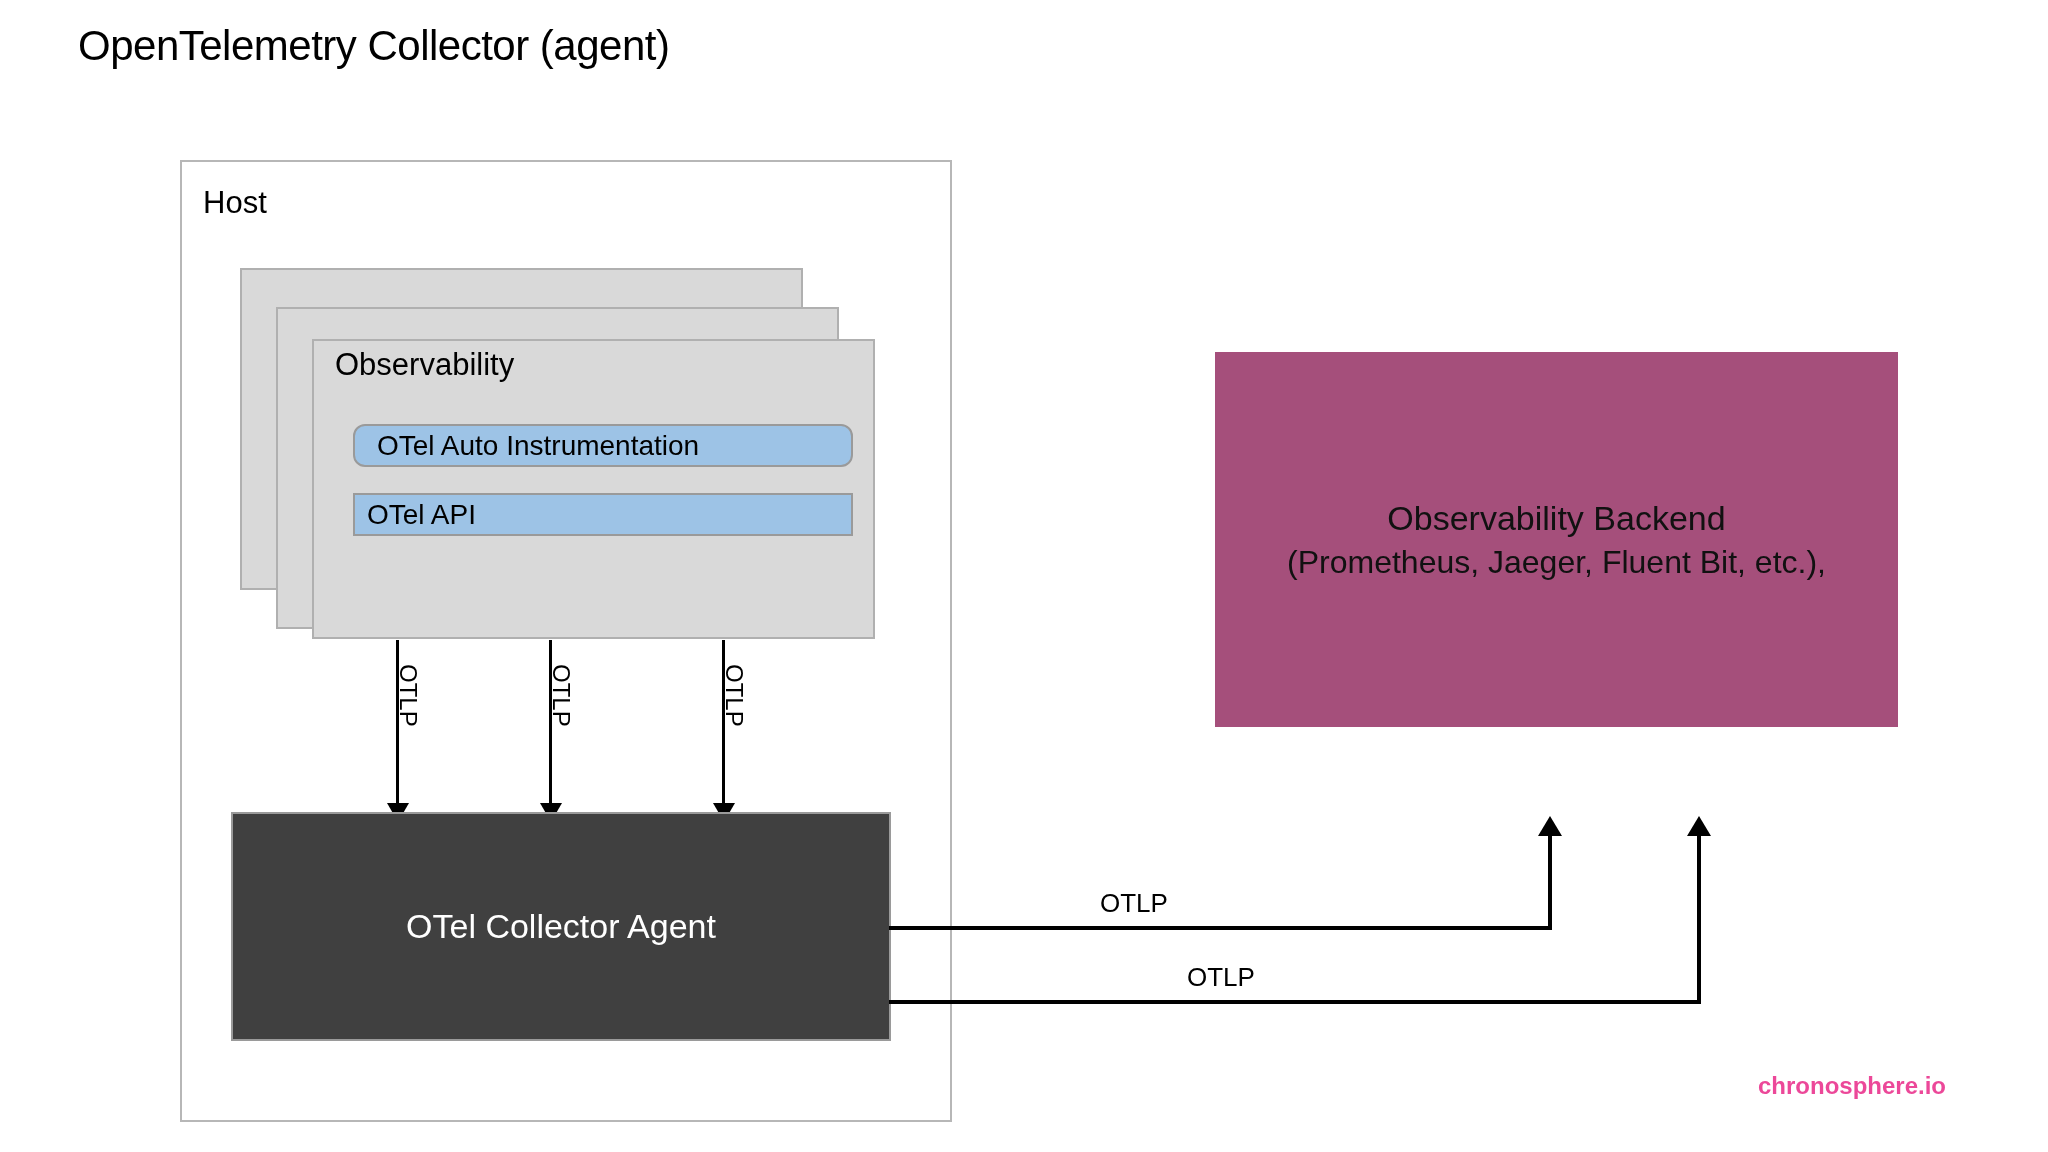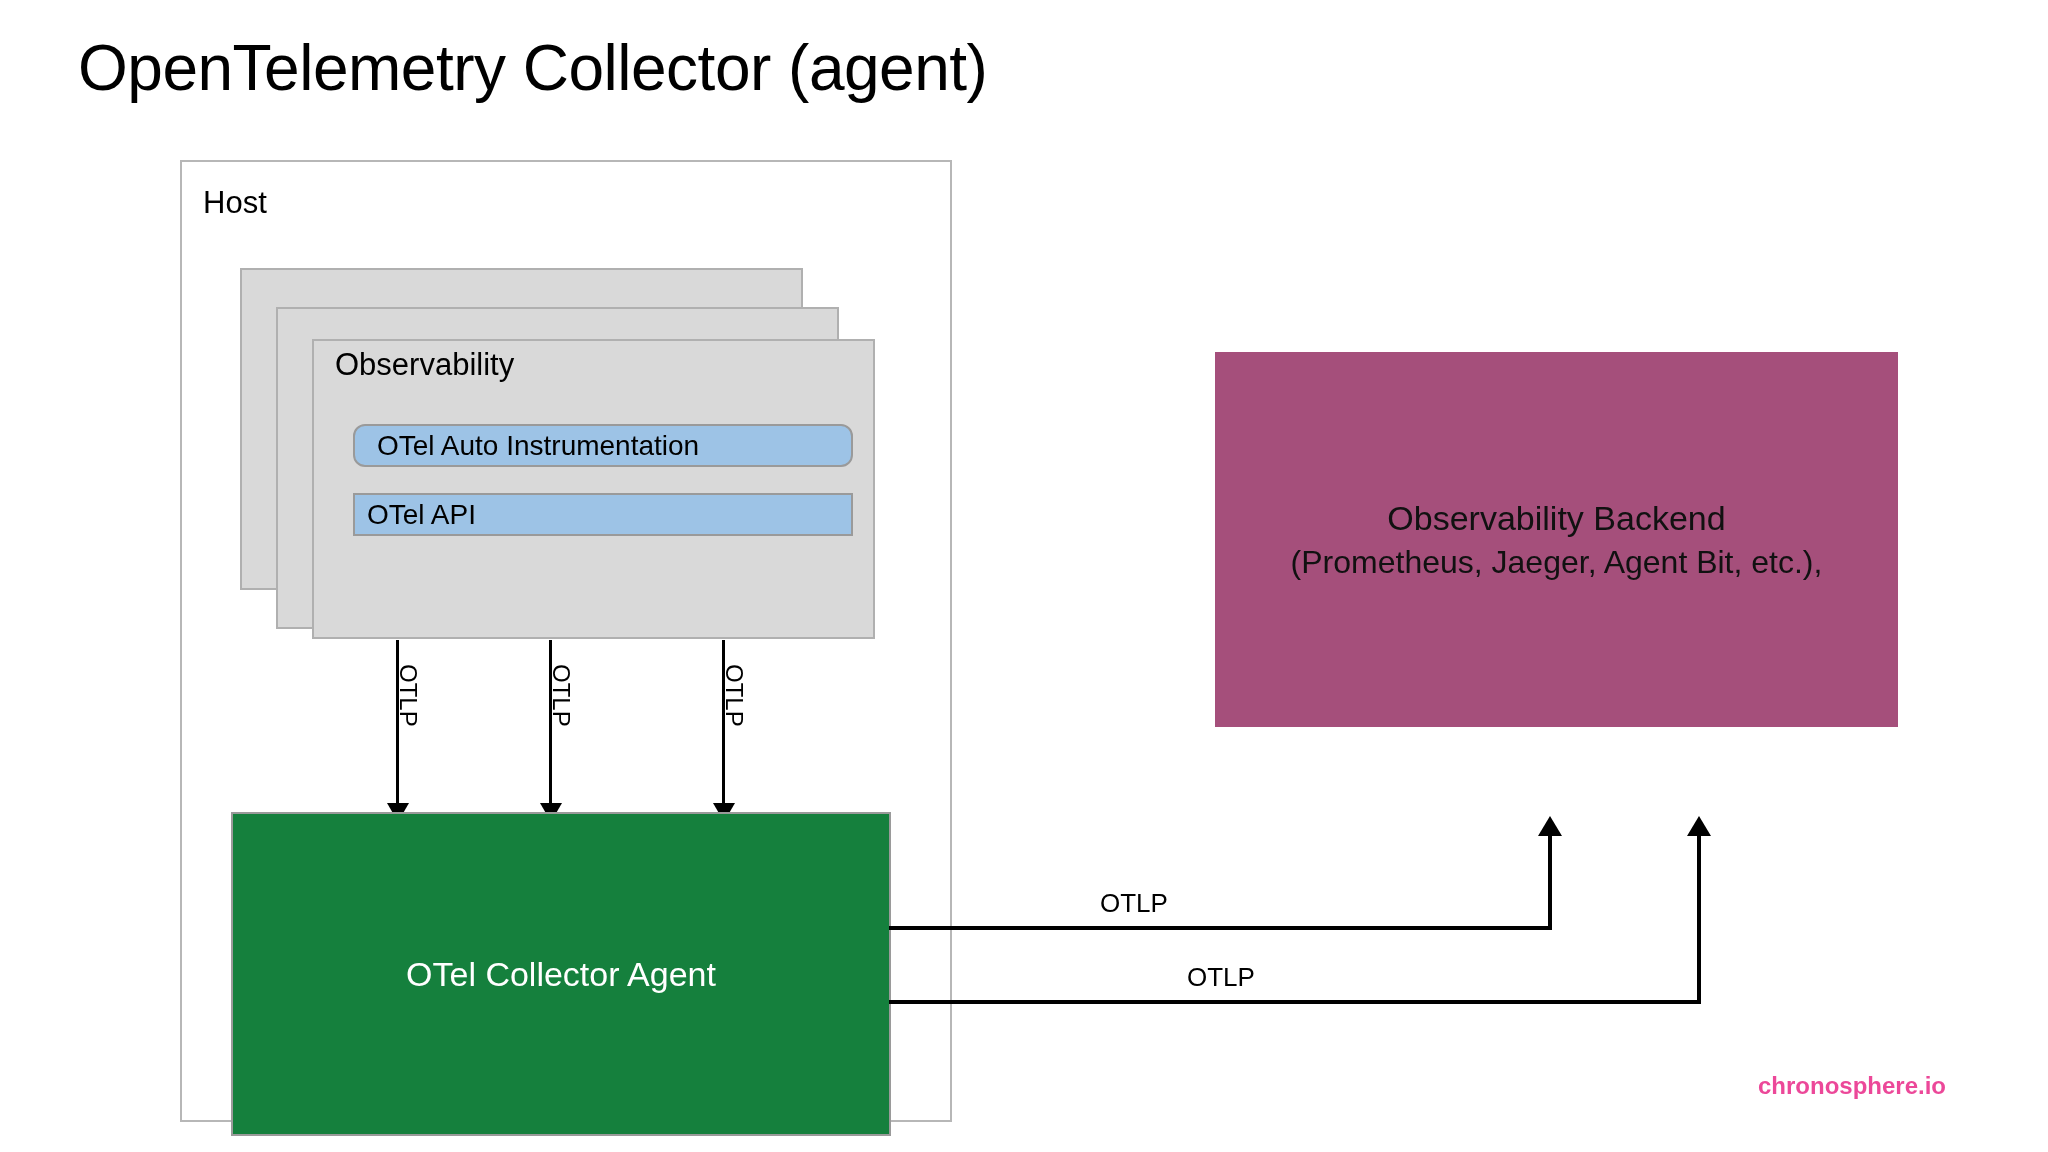--- a/index.html
+++ b/index.html
@@ -16,22 +16,22 @@
     position: relative;
     width: 2048px;
     height: 1152px;
     background: #ffffff;
   }
 
   
   #page-title {
     position: absolute;
     left: 78px;
-    top: 31px;
-    font-size: 64px;
+    top: 22px;
+    font-size: 42px;
     font-weight: 400;
     color: #000000;
     letter-spacing: -0.5px;
     white-space: nowrap;
     text-align: center;
   }
 
   
   #host-box {
     position: absolute;
@@ -119,22 +119,22 @@
   #v-label-1 { left: 422px; top: 664px; }
   #v-label-2 { left: 575px; top: 664px; }
   #v-label-3 { left: 748px; top: 664px; }
 
   
   #collector-box {
     position: absolute;
     left: 231px;
     top: 812px;
     width: 660px;
-    height: 324px;
-    background: #15803d;
+    height: 229px;
+    background: #404040;
     border: 2px solid #9a9a9a;
     display: flex;
     align-items: center;
     justify-content: center;
   }
   #collector-label {
     font-size: 34px;
     color: #ffffff;
   }
 
@@ -240,21 +240,21 @@
   <div class="v-arrow-label" id="v-label-1">OTLP</div>
   <div class="v-arrow-label" id="v-label-2">OTLP</div>
   <div class="v-arrow-label" id="v-label-3">OTLP</div>
 
   <div id="collector-box">
     <span id="collector-label">OTel Collector Agent</span>
   </div>
 
   <div id="backend-box">
     <span id="backend-title">Observability Backend</span>
-    <span id="backend-subtitle">(Prometheus, Jaeger, Agent Bit, etc.),</span>
+    <span id="backend-subtitle">(Prometheus, Jaeger, Fluent Bit, etc.),</span>
   </div>
 
   <div class="conn-h" id="conn1-h"></div>
   <div class="conn-v" id="conn1-v"></div>
   <div class="conn-label" id="conn1-label">OTLP</div>
 
   <div class="conn-h" id="conn2-h"></div>
   <div class="conn-v" id="conn2-v"></div>
   <div class="conn-label" id="conn2-label">OTLP</div>
 

